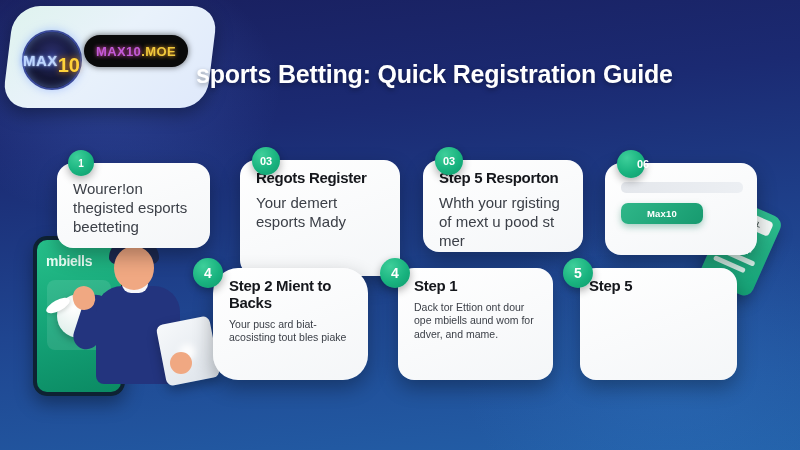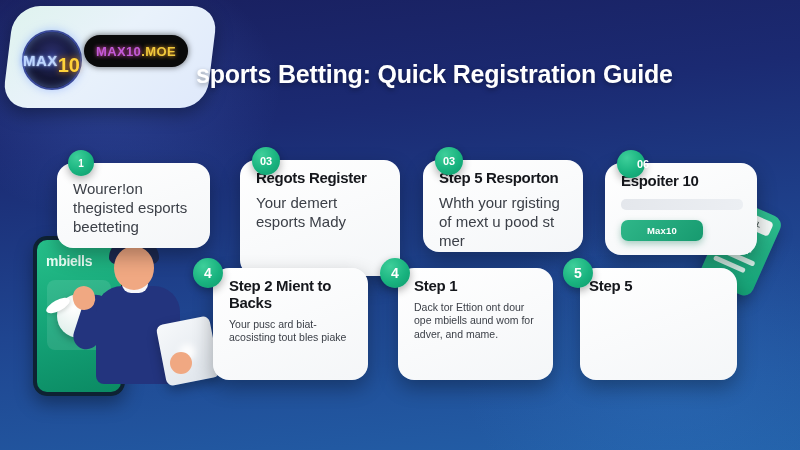--- a/index.html
+++ b/index.html
@@ -79,21 +79,21 @@
   #card2 { left:240px; top:160px; width:160px; height:116px; }
   #card3 { left:423px; top:160px; width:160px; height:92px; }
   #card4 { left:605px; top:163px; width:152px; height:92px; }
 
   #badge1 { left:68px;  top:150px; width:26px; height:26px; font-size:10px; }
   #badge2 { left:252px; top:147px; width:28px; height:28px; font-size:11px; }
   #badge3 { left:435px; top:147px; width:28px; height:28px; font-size:11px; }
   #badge4 { left:617px; top:150px; width:28px; height:28px; font-size:11px;padding-left:24px; }
 
   
-  #card5 { left:213px; top:268px; width:155px; height:112px; }
+  #card5 { left:213px; top:268px; width:155px; height:112px;border-radius:25px; }
   #card6 { left:398px; top:268px; width:155px; height:112px; }
   #card7 { left:580px; top:268px; width:157px; height:112px;padding-left:9px; }
 
   #badge5 { left:193px; top:258px; width:30px; height:30px; font-size:14px; }
   #badge6 { left:380px; top:258px; width:30px; height:30px; font-size:14px; }
   #badge7 { left:563px; top:258px; width:30px; height:30px; font-size:14px; }
 
   
   .field-bar { margin-top:9px; height:11px; border-radius:5px;
                background:linear-gradient(90deg,#e4e7ec,#eceff3); }
@@ -219,21 +219,20 @@
 </div>
 <div class="badge" id="badge2">03</div>
 
 <div class="card row-top" id="card3">
   <div class="card-title">Step 5 Resporton</div>
   <div class="card-body">Whth your rgisting of mext u pood st mer</div>
 </div>
 <div class="badge" id="badge3">03</div>
 
 <div class="card row-top" id="card4">
-  <div class="card-title">Espoiter 10</div>
   <div class="field-bar"></div>
   <button class="cta">Max10</button>
 </div>
 <div class="badge" id="badge4">06</div>
 
 <div class="card row-bot" id="card5">
   <div class="card-title">Step 2 Mient to Backs</div>
   <div class="card-body">Your pusc ard biat-acosisting tout bles piake</div>
 </div>
 <div class="badge" id="badge5">4</div>

